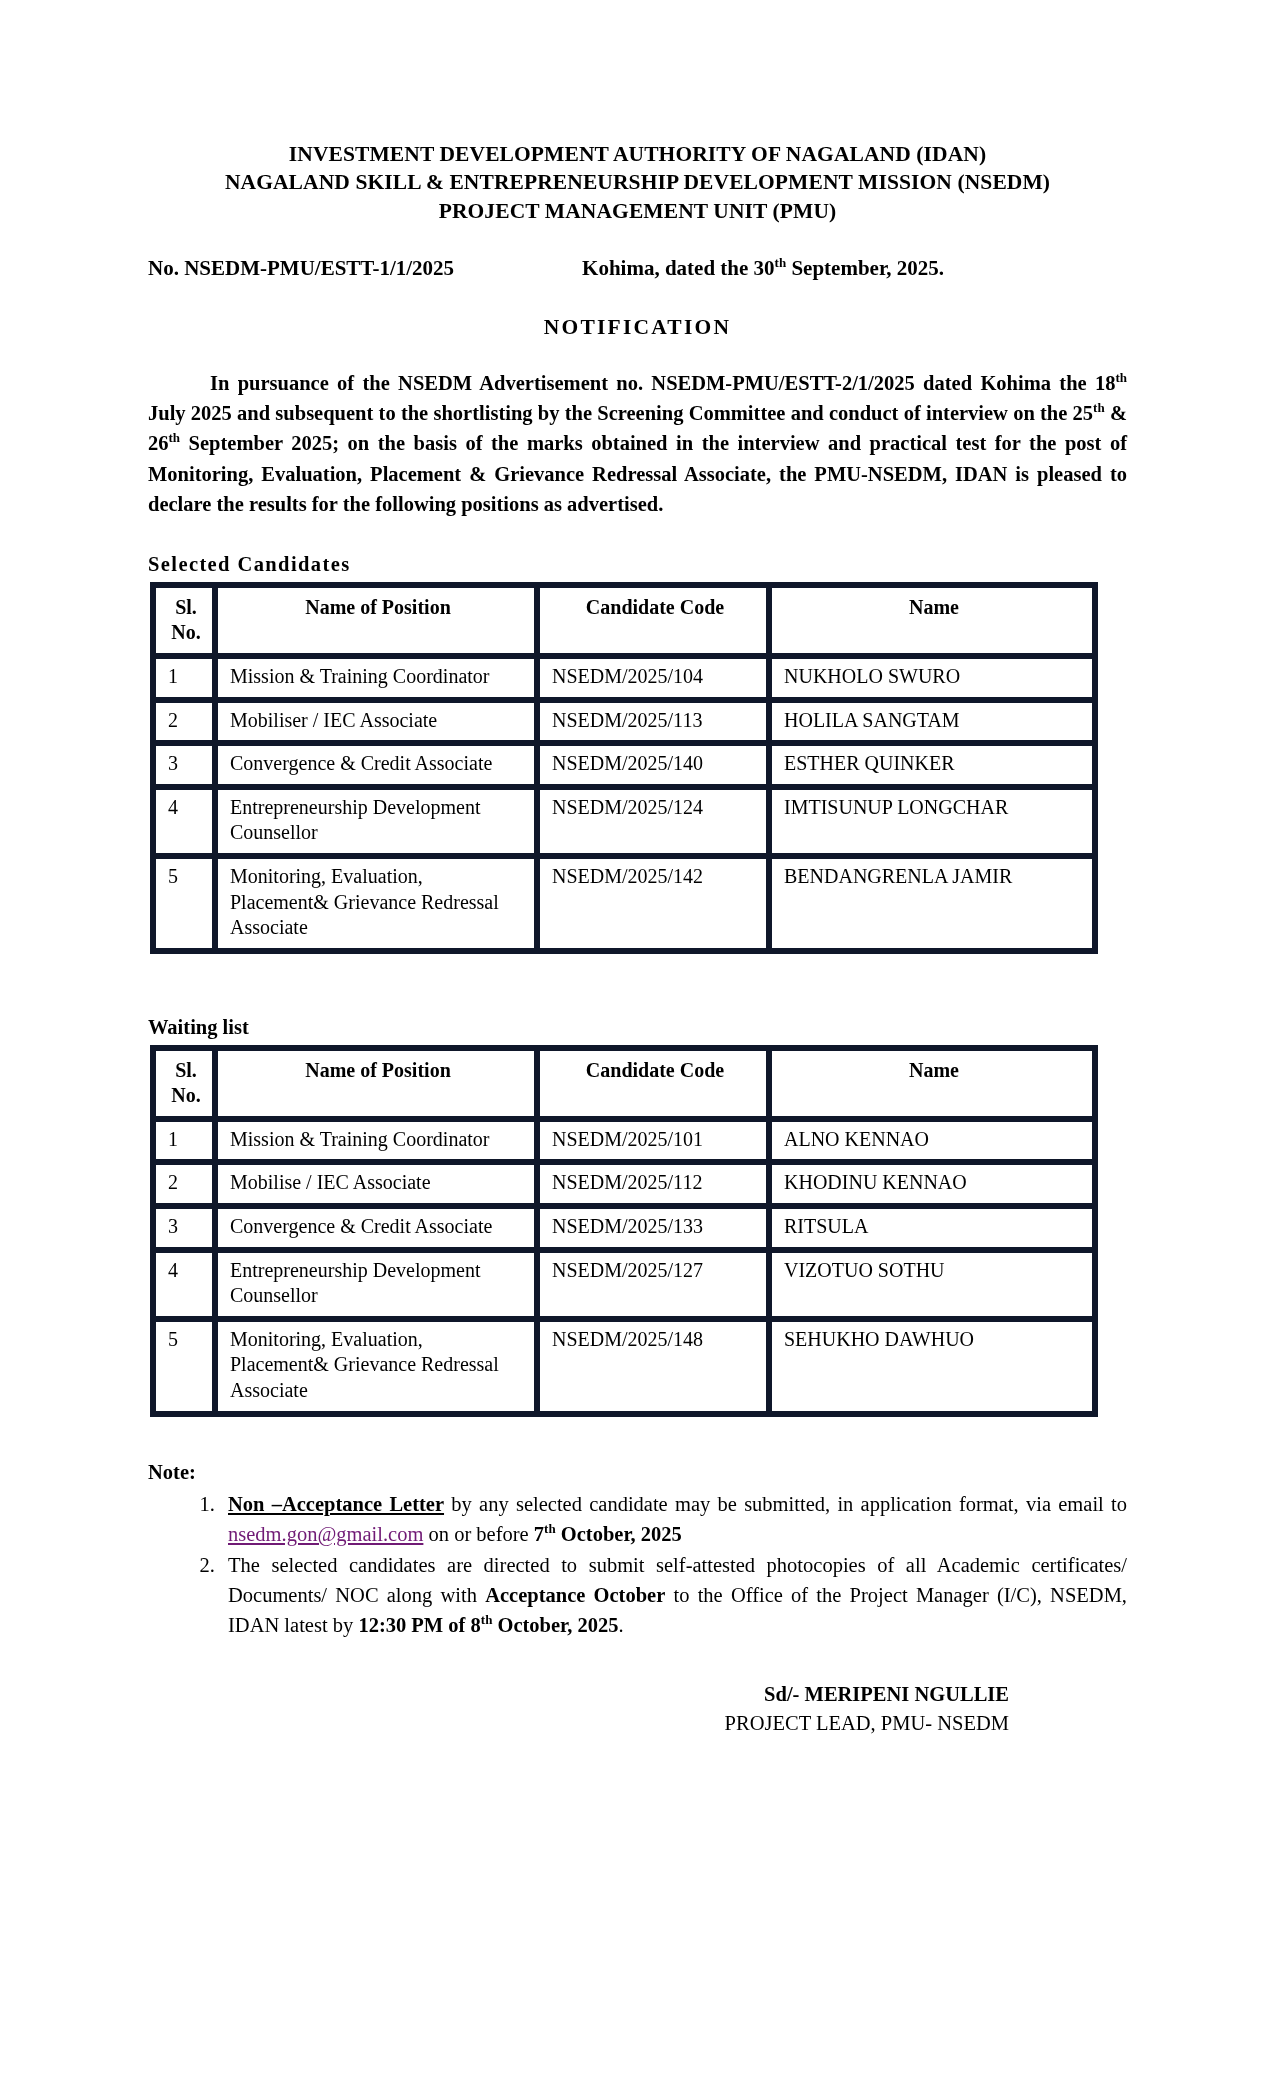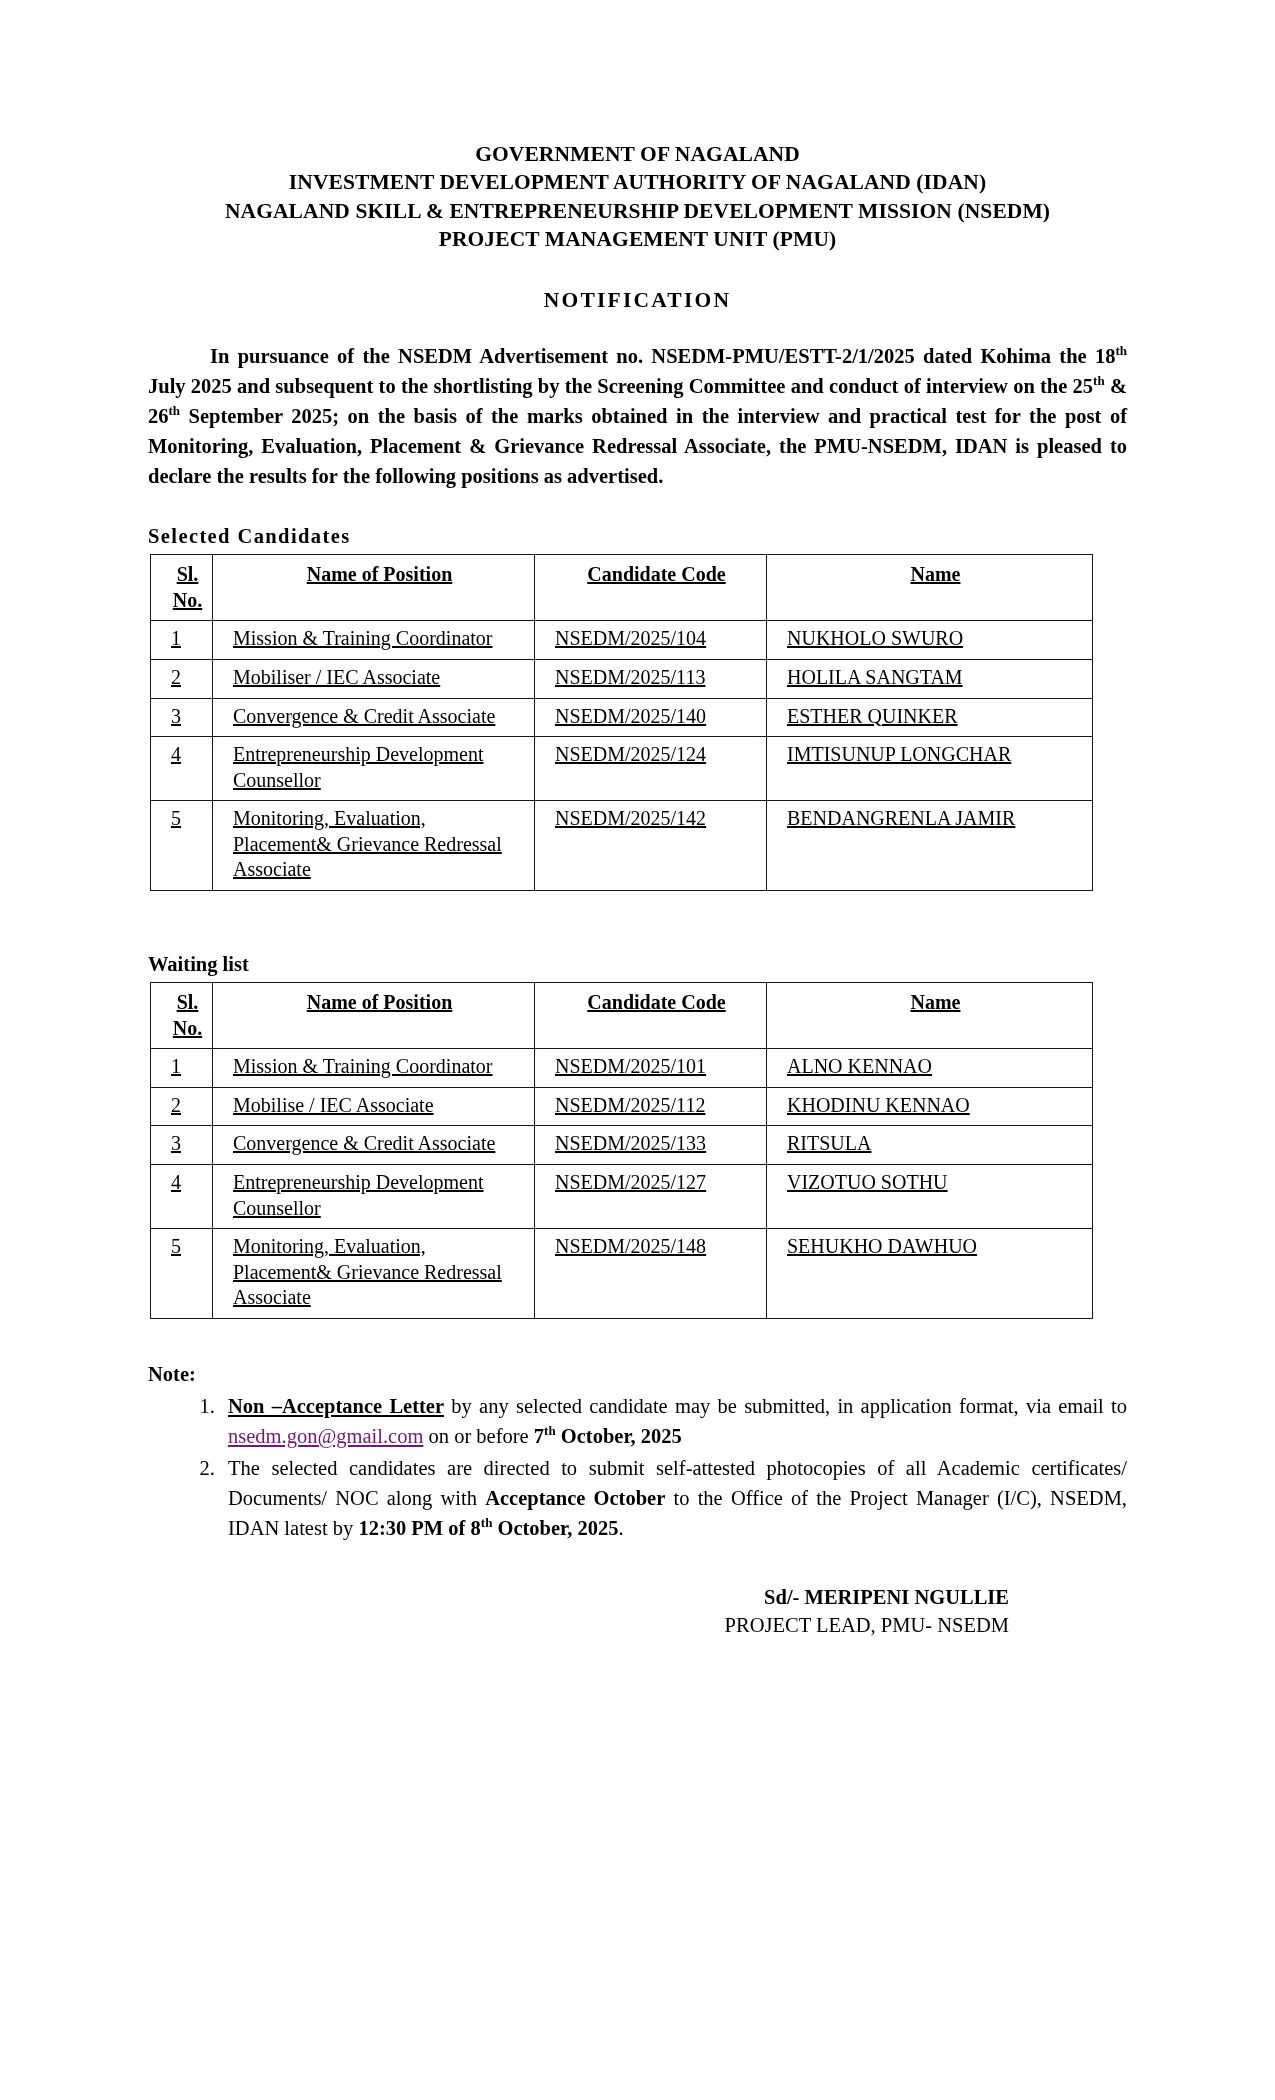--- a/index.html
+++ b/index.html
@@ -69,26 +69,25 @@
     letter-spacing: 1.4px;
   }
   .section-label.plain { letter-spacing: 0; }
   table.reslist {
     border-collapse: collapse;
     width: 942px;
     margin-left: 2px;
     table-layout: fixed;
   }
   table.reslist th, table.reslist td {
-    border: 1px solid #0f172a;
-    padding: 5px 8px 7px 20px;
+    border: 6px solid #0f172a;
+    padding: 5px 8px 7px 12px;
     font-size: 20px;
     vertical-align: top;
     line-height: 1.28;
-    text-decoration: underline;
   }
   table.reslist th {
     text-align: center;
     font-weight: bold;
     padding-top: 7px;
   }
   table.reslist td.sl { text-align: left; }
   col.c-sl { width: 62px; }
   col.c-pos { width: 322px; }
   col.c-code { width: 232px; }
@@ -126,26 +125,29 @@
     line-height: 1.4;
   }
   .signblock .sd { font-weight: bold; }
 </style>
 </head>
 <body>
 
 <div class="page">
 
   <div class="header-block">
-    <span class="header-line">GOVERNMENT OF NAGALAND</span>
     <span class="header-line">INVESTMENT DEVELOPMENT AUTHORITY OF NAGALAND (IDAN)</span>
     <span class="header-line">NAGALAND SKILL &amp; ENTREPRENEURSHIP DEVELOPMENT MISSION (NSEDM)</span>
     <span class="header-line">PROJECT MANAGEMENT UNIT (PMU)</span>
   </div>
 
+  <div class="refrow">
+    <span class="refno">No. NSEDM-PMU/ESTT-1/1/2025</span>
+    <span class="refdate"><span>Kohima, dated the 30</span><sup>th</sup><span> September, 2025.</span></span>
+  </div>
 
   <div class="notification-title">NOTIFICATION</div>
 
   <p class="body-para"><span>In pursuance of the NSEDM Advertisement no. NSEDM-PMU/ESTT-2/1/2025 dated Kohima the 18</span><sup>th</sup><span> July 2025 and subsequent to the shortlisting by the Screening Committee and conduct of interview on the 25</span><sup>th</sup><span> &amp; 26</span><sup>th</sup><span> September 2025; on the basis of the marks obtained in the interview and practical test for the post of Monitoring, Evaluation, Placement &amp; Grievance Redressal Associate, the PMU-NSEDM, IDAN is pleased to declare the results for the following positions as advertised.</span></p>
 
   <div class="section-label">Selected Candidates</div>
 
   <table class="reslist">
     <colgroup>
       <col class="c-sl">

